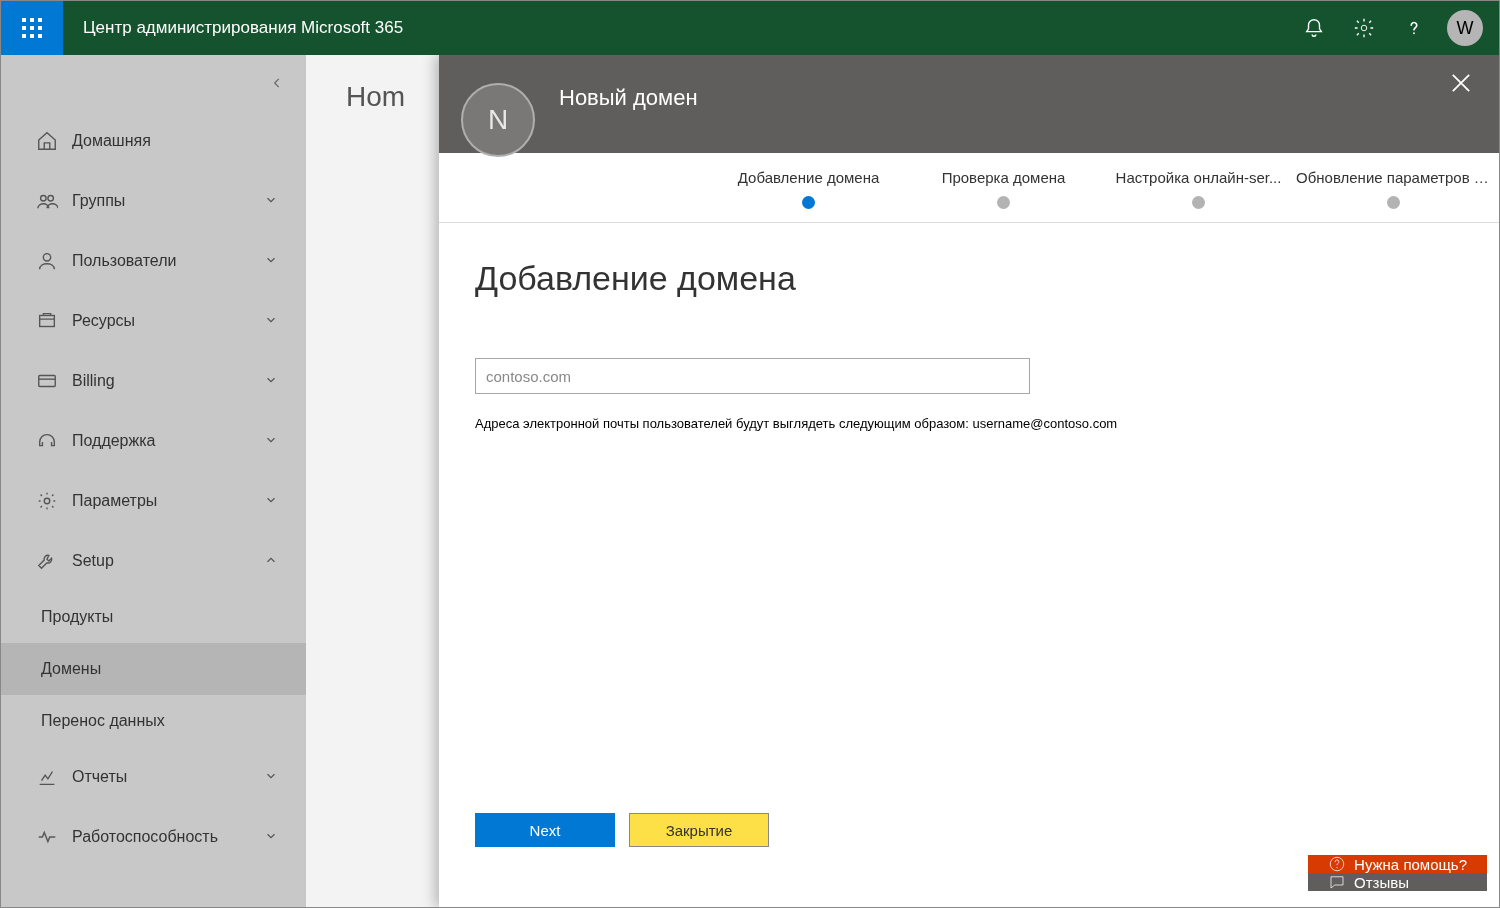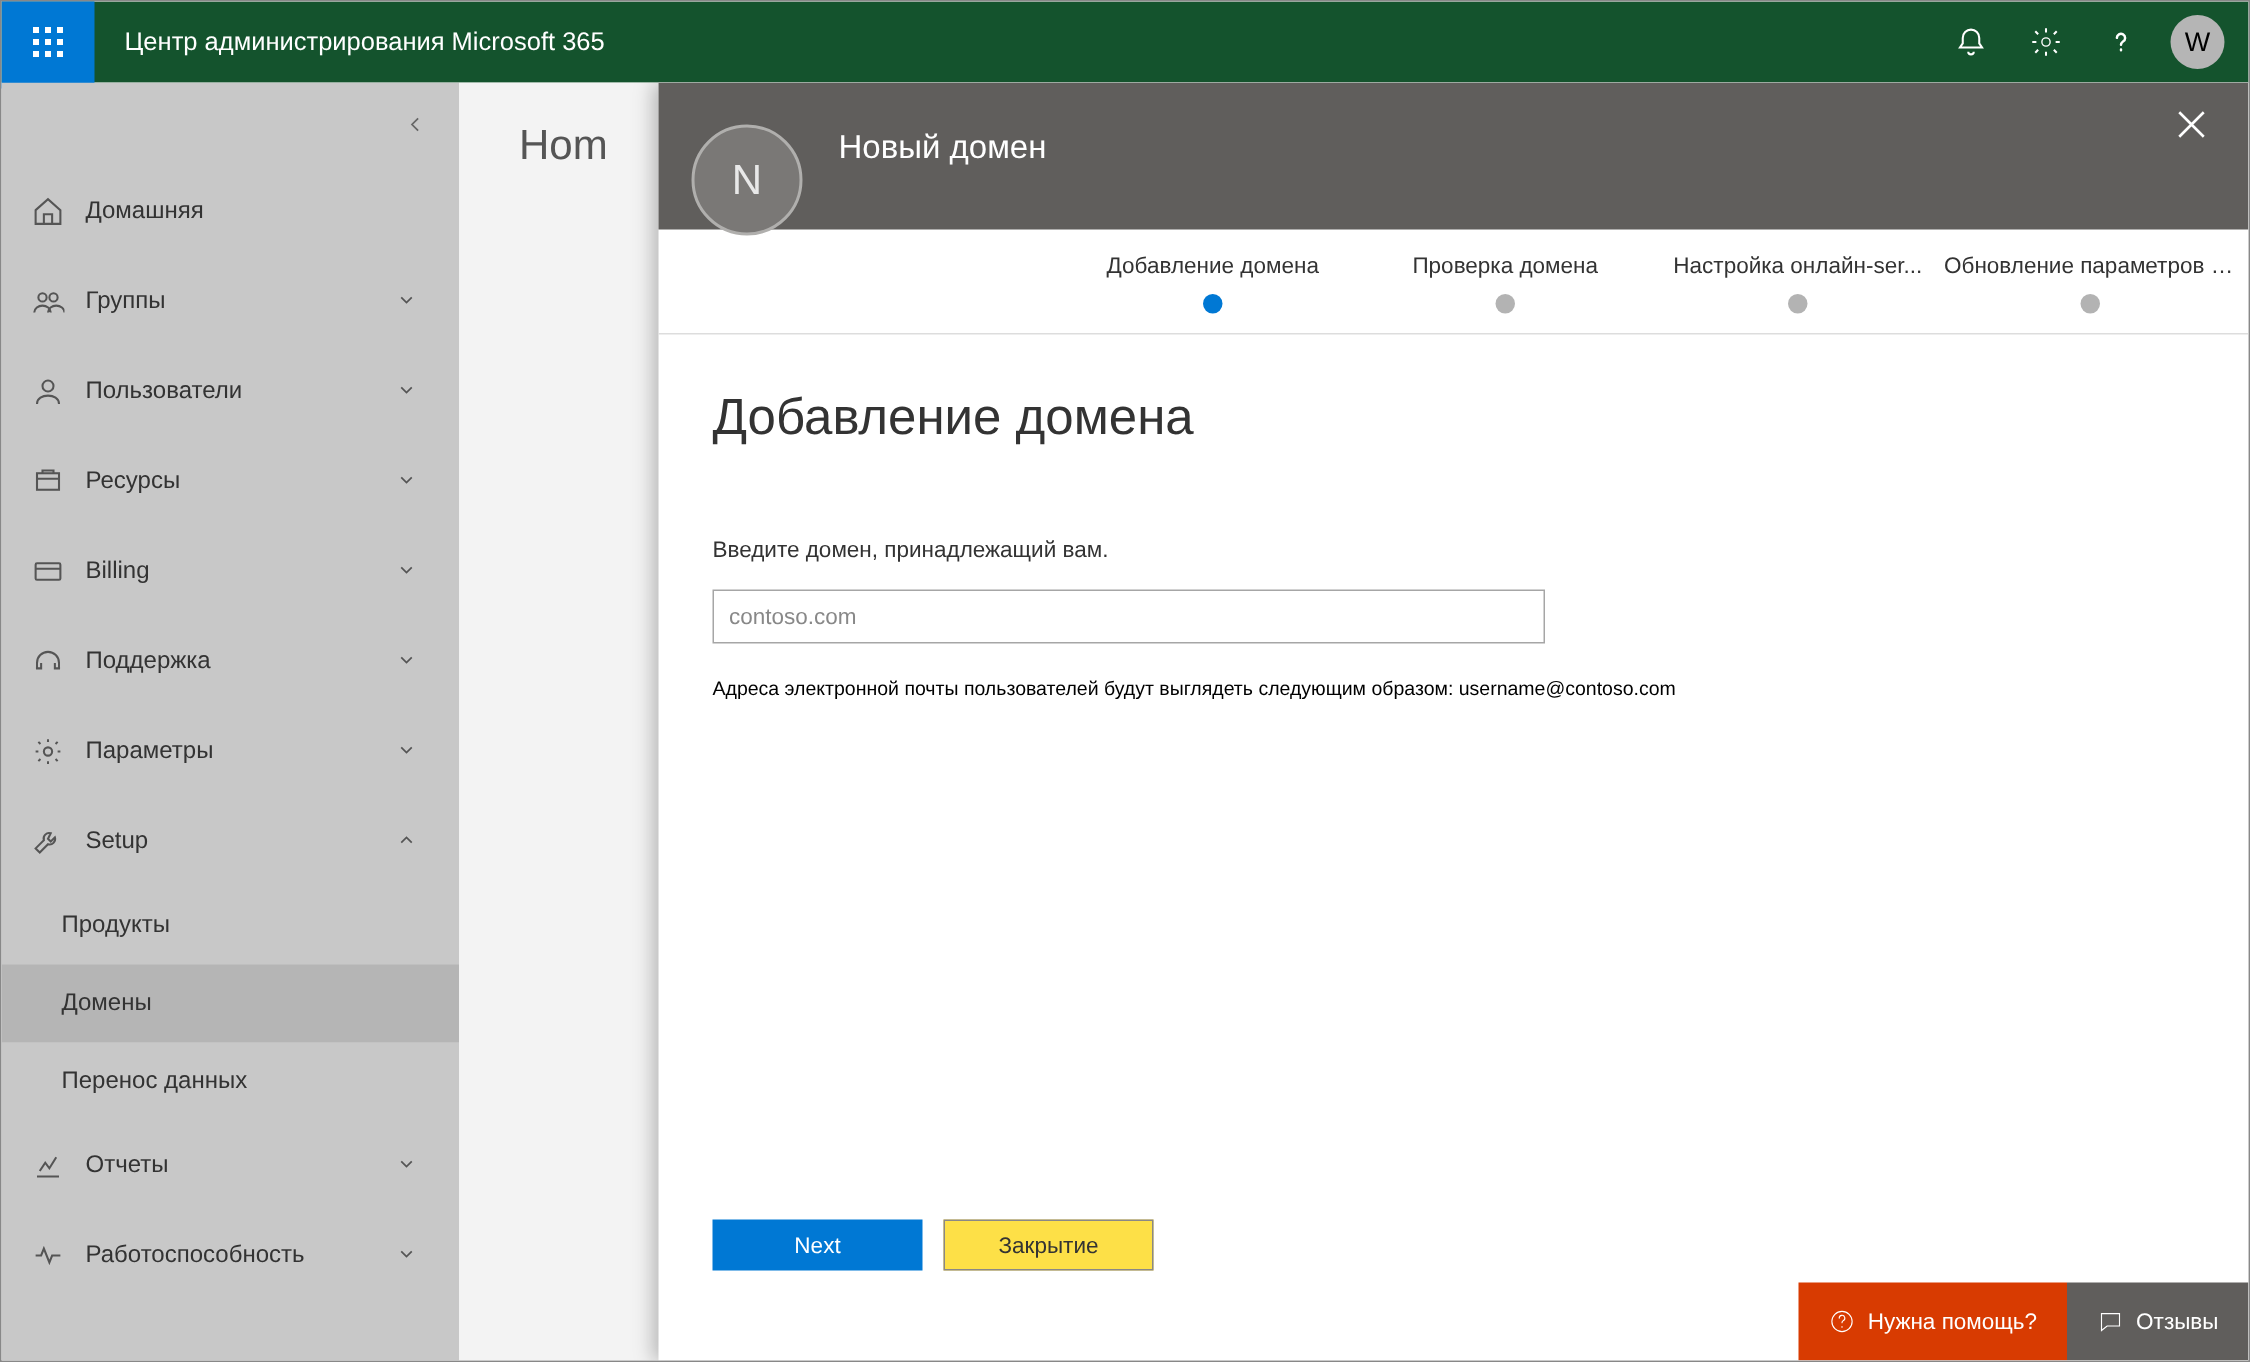--- a/index.html
+++ b/index.html
@@ -12,21 +12,21 @@
   .app-title { padding-left: 20px; font-size: 17px; }
   .topbar-spacer { flex:1; }
   .topbar-icon { width: 50px; height:62px; display:flex; align-items:center; justify-content:center; color:#fff; cursor:pointer;}
   .topbar-icon svg { stroke:#fff; fill:none; }
   .avatar { width:36px; height:36px; border-radius:50%; background:#b5b5b5; color:#000; display:flex;align-items:center;justify-content:center; font-size:18px; margin:0 16px 0 8px;}
   
   .main { flex:1; display:flex; position:relative; overflow:hidden;}
   
   .sidebar { width:305px; background:#c8c8c8; position:relative; display:flex; flex-direction:column;}
   .sidebar-collapse { height:56px; display:flex; align-items:center; justify-content:flex-end; padding-right:22px; color:#666; cursor:pointer;}
-  .nav-item { height:60px; display:flex; align-items:center; padding-left:18px; cursor:pointer;}
+  .nav-item { height:60px; display:flex; align-items:center; padding-left:33px; cursor:pointer;}
   .nav-item.sub { height:52px; padding-left:40px; background:#c8c8c8;}
   .nav-item.sub.active { background:#b5b5b5;}
   .nav-icon { width:26px; height:26px; display:flex;align-items:center;justify-content:center; color:#555; margin-right:12px;}
   .nav-icon svg { stroke:#555; fill:none; stroke-width:1.5;}
   .nav-label { flex:1; font-size:16px; color:#333;}
   .nav-chevron { width:24px; color:#555; margin-right:18px;}
   
   .content { flex:1; position:relative; background:#f3f3f3; }
   .content-inner { padding: 26px 40px; font-size:28px; color:#555;}
   
@@ -48,21 +48,21 @@
   .field-label { font-size:15px; margin-bottom:18px;}
   .domain-input { width:555px; height:36px; border:1px solid #a6a6a6; padding:0 10px; font-size:15px; color:#333;}
   .domain-input::placeholder { color:#888;}
   .hint { font-size:13px; color:#000000; margin-top:22px;}
   
   .panel-footer { padding: 0 36px 60px 36px; display:flex; gap:14px;}
   .btn { height:34px; min-width:140px; display:flex;align-items:center;justify-content:center; font-size:15px; cursor:pointer; border:1px solid transparent;}
   .btn.primary { background:#0078d4; color:#fff;}
   .btn.secondary { background:#fde047; color:#333; border-color:#8a8886;}
   
-  .bottom-bar { position:absolute; right:0; bottom:0; height:52px; display:flex;}
+  .bottom-bar { position:absolute; right:12px; bottom:0; height:52px; display:flex;flex-direction:column;}
   .help-btn { background:#d83b01; color:#fff; display:flex;align-items:center; padding:0 20px; gap:8px; cursor:pointer; font-size:15px;}
   .feedback-btn { background:#605e5c; color:#fff; display:flex;align-items:center; padding:0 20px; gap:8px; cursor:pointer; font-size:15px;}
   .help-btn svg, .feedback-btn svg { stroke:#fff; fill:none;}
 </style>
 </head>
 <body>
 
 <div class="topbar">
   <div class="waffle">
     <svg width="20" height="20" viewBox="0 0 20 20">
@@ -262,21 +262,20 @@
         <div class="step-dot"></div>
       </div>
       <div class="step">
         <div class="step-label">Обновление параметров DNS</div>
         <div class="step-dot"></div>
       </div>
     </div>
 
     <div class="panel-body">
       <h1>Добавление домена</h1>
-      <div class="field-label">Введите домен, принадлежащий вам.</div>
       <input class="domain-input" type="text" placeholder="contoso.com" style="">
       <div class="hint">Адреса электронной почты пользователей будут выглядеть следующим образом: username@contoso.com</div>
     </div>
 
     <div class="panel-footer">
       <div class="btn primary">Next</div>
       <div class="btn secondary">Закрытие</div>
     </div>
 
     <div class="bottom-bar">

